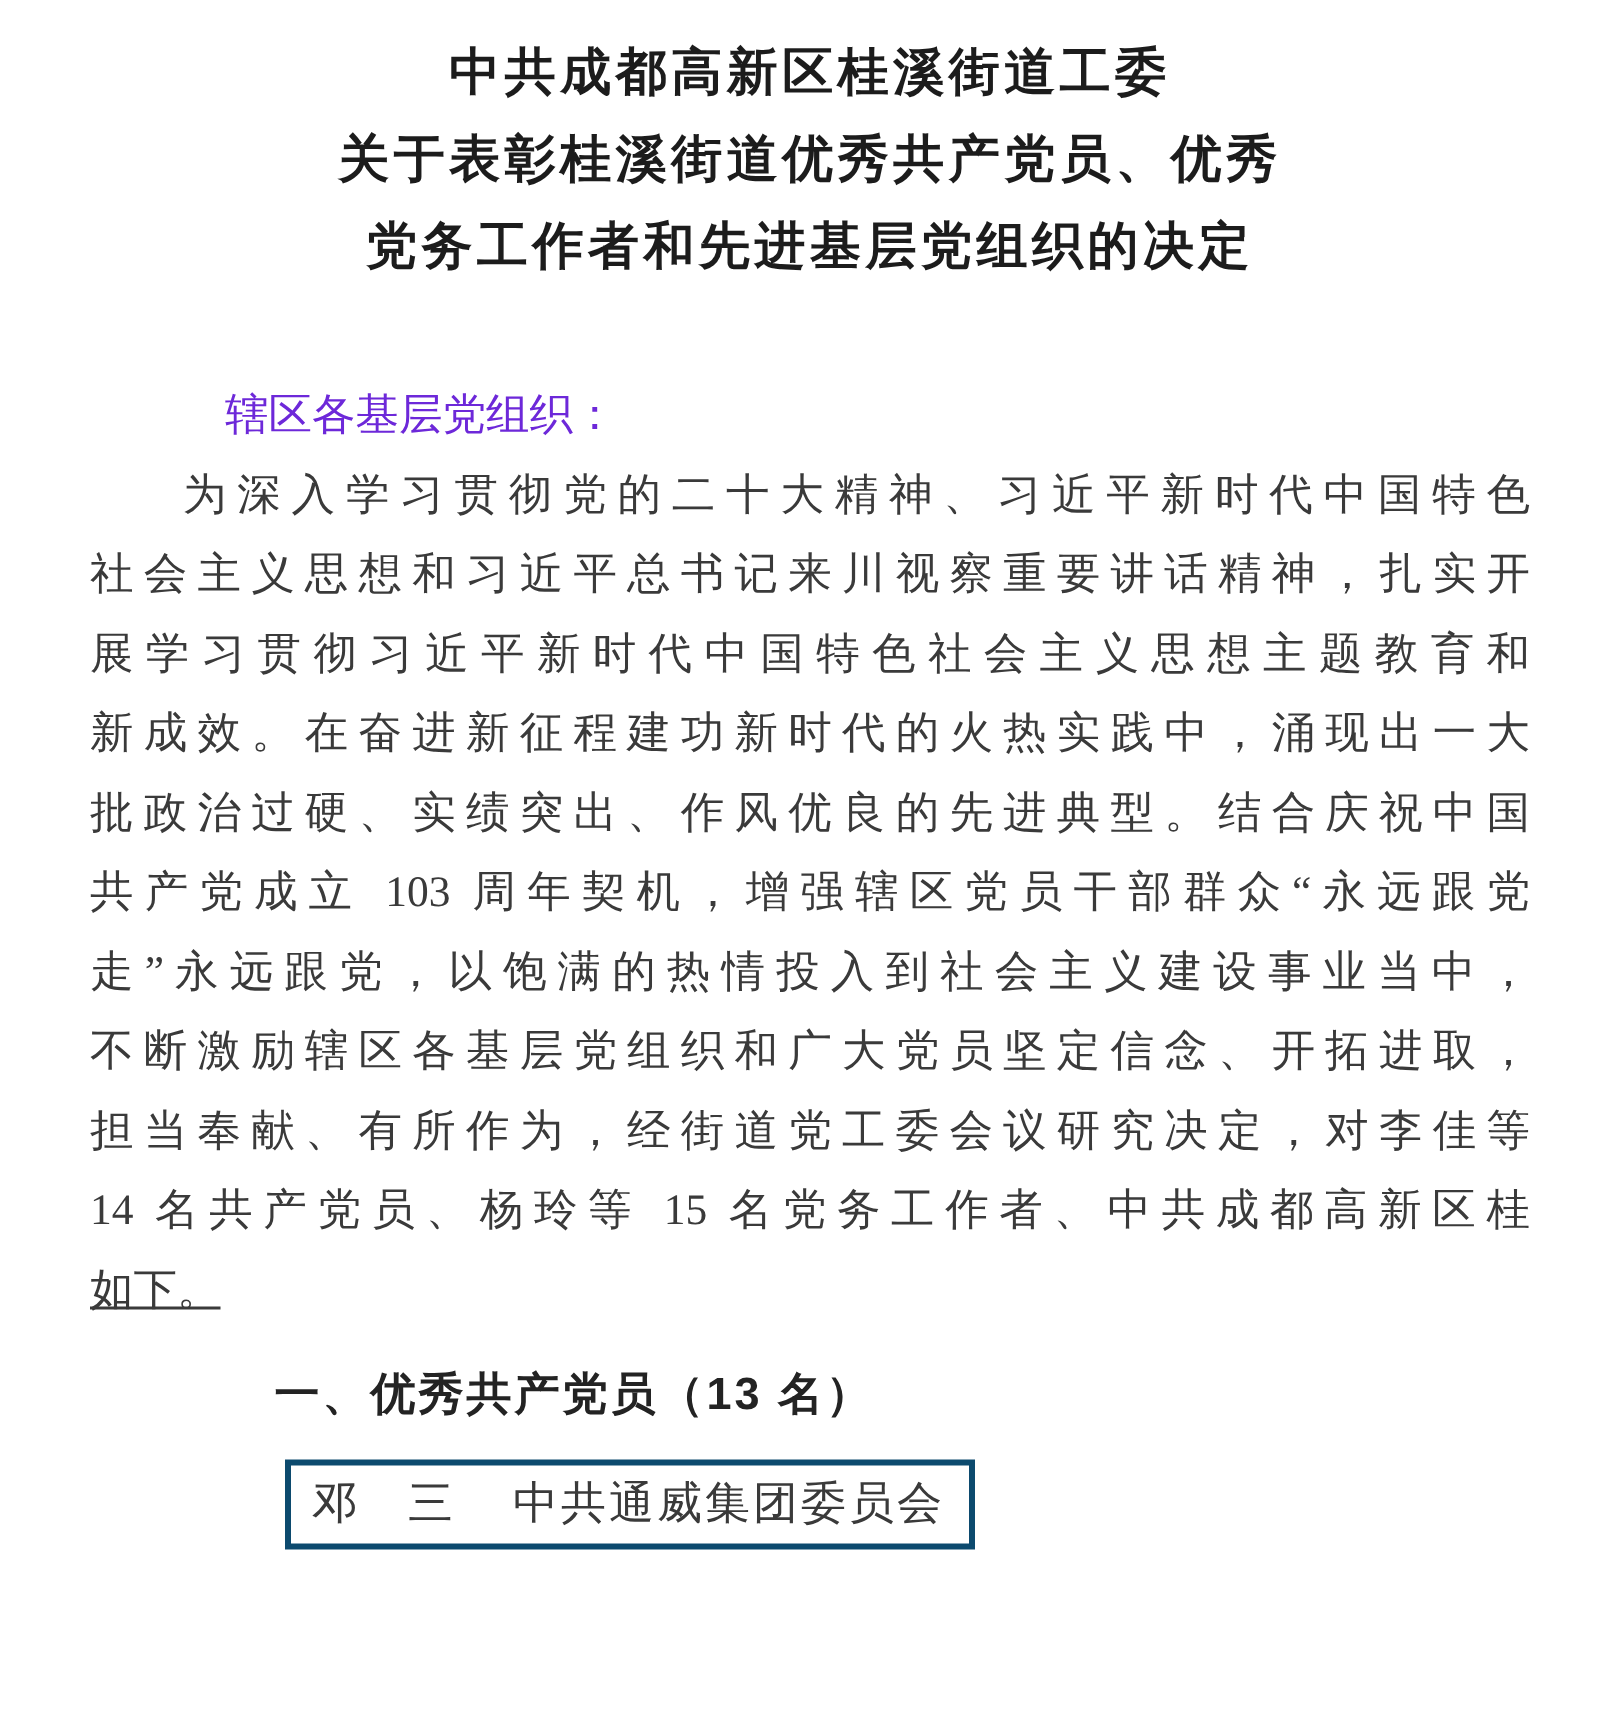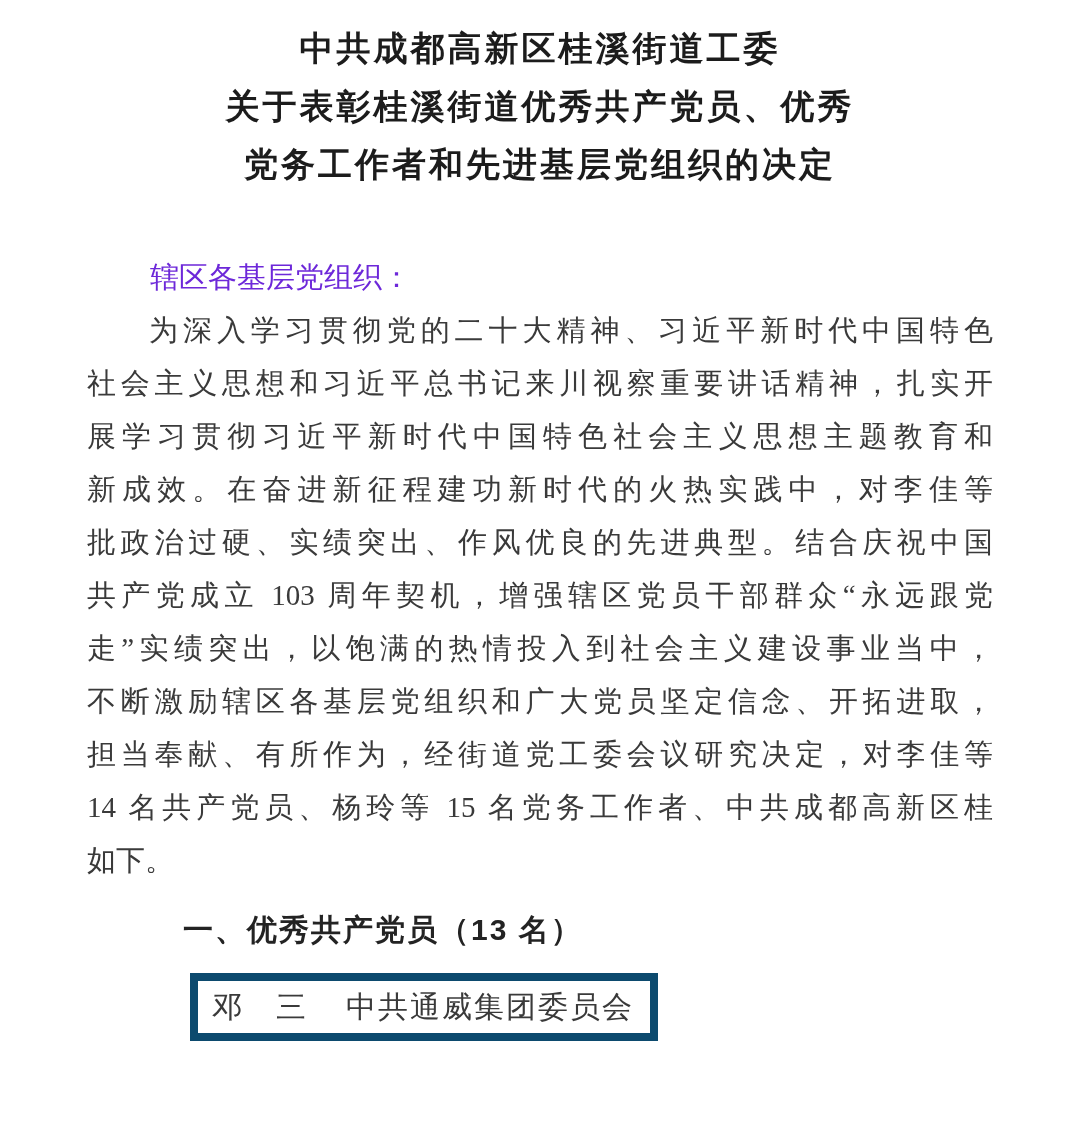--- a/index.html
+++ b/index.html
@@ -24,51 +24,52 @@
     color: #1c1c1c;
     font-family: "Liberation Serif", "DejaVu Serif", serif;
   }
   .salutation {
     margin: 56px 150px 0 150px;
     font-size: 29px;
     line-height: 54px;
     color: #6d28d9;
   }
   .paragraph {
-    margin: 0 87px;
+    margin: 0 60px;
   }
   .para-line {
     font-size: 29px;
     line-height: 53px;
     color: #3a3a3a;
     text-align: justify;
     text-align-last: justify;
     white-space: nowrap;
   }
   .para-line.first {
     text-indent: 62px;
   }
   .para-line.last {
     text-align: left;
     text-align-last: left;
+    text-decoration: underline;
   }
   .section-heading {
     margin: 22px 150px 0 150px;
     text-indent: 33px;
     font-size: 30px;
     line-height: 42px;
     font-weight: 700;
     color: #232323;
     letter-spacing: 2px;
     font-family: "Liberation Sans", "DejaVu Sans", sans-serif;
   }
   .awardee-box {
     display: inline-block;
     margin: 22px 0 0 190px;
-    border: 8px solid #0c4a6e;
+    border: 4px solid #0c4a6e;
     padding: 9px 16px 9px 14px;
     min-width: 410px;
   }
   .awardee-name {
     font-size: 30px;
     line-height: 34px;
     color: #3a3a3a;
     letter-spacing: 2px;
   }
   .awardee-org {
@@ -89,24 +90,24 @@
     <div class="title-line">关于表彰桂溪街道优秀共产党员、优秀</div>
     <div class="title-line">党务工作者和先进基层党组织的决定</div>
   </div>
 
   <div class="salutation">辖区各基层党组织：</div>
 
   <div class="paragraph">
     <div class="para-line first">为深入学习贯彻党的二十大精神、习近平新时代中国特色</div>
     <div class="para-line">社会主义思想和习近平总书记来川视察重要讲话精神，扎实开</div>
     <div class="para-line">展学习贯彻习近平新时代中国特色社会主义思想主题教育和</div>
-    <div class="para-line">新成效。在奋进新征程建功新时代的火热实践中，对李佳等</div>
+    <div class="para-line">新成效。在奋进新征程建功新时代的火热实践中，涌现出一大</div>
     <div class="para-line">批政治过硬、实绩突出、作风优良的先进典型。结合庆祝中国</div>
     <div class="para-line">共产党成立 103 周年契机，增强辖区党员干部群众“永远跟党</div>
-    <div class="para-line">走”实绩突出，以饱满的热情投入到社会主义建设事业当中，</div>
+    <div class="para-line">走”永远跟党，以饱满的热情投入到社会主义建设事业当中，</div>
     <div class="para-line">不断激励辖区各基层党组织和广大党员坚定信念、开拓进取，</div>
     <div class="para-line">担当奉献、有所作为，经街道党工委会议研究决定，对李佳等</div>
     <div class="para-line">14 名共产党员、杨玲等 15 名党务工作者、中共成都高新区桂</div>
     <div class="para-line last">如下。</div>
   </div>
 
   <div class="section-heading">一、优秀共产党员（13 名）</div>
 
   <div class="awardee-box">
     <span class="awardee-name">邓　三</span><span class="awardee-org">中共通威集团委员会</span>

